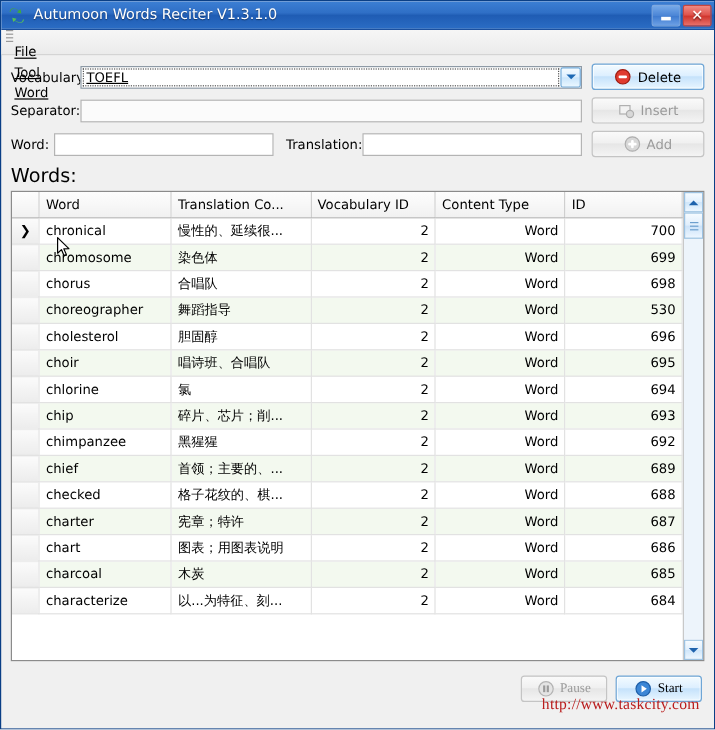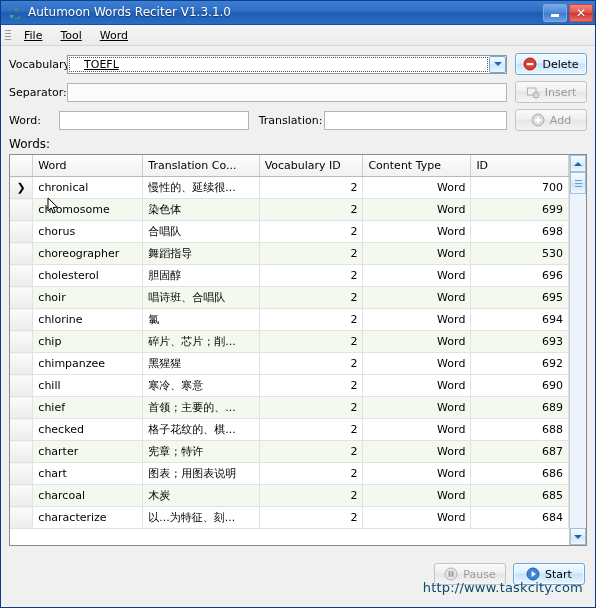--- a/index.html
+++ b/index.html
@@ -91,23 +91,24 @@
     line-height: 1;
     text-shadow: 0 1px 1px rgba(0,0,0,.35);
   }
 
   
   .menubar {
     height: 21px;
     background: linear-gradient(180deg, #f6f6f6 0%, #ebebeb 100%);
     border-bottom: 1px solid #d4d4d4;
     display: flex;
-    align-items: center;
+    align-items: flex-start;
     padding-left: 2px;
     box-sizing: border-box;
+    flex-direction: column;
   }
   .menu-grip {
     width: 9px;
     height: 16px;
     margin-right: 3px;
     display: flex;
     flex-direction: column;
     justify-content: center;
     align-items: center;
     gap: 2px;
@@ -157,21 +158,21 @@
     display: flex;
     align-items: center;
   }
   .combo .focus-ring {
     position: absolute;
     left: 1px; top: 1px; right: 18px; bottom: 1px;
     border: 1px dotted #555;
     pointer-events: none;
   }
   .combo-value {
-    padding-left: 16px;
+    padding-left: 4px;
     font-size: 11px;
     color: #000;
     position: relative;
     z-index: 2;
     text-decoration: underline;
   }
   .combo-arrow {
     position: absolute;
     right: 0; top: 0;
     width: 17px;
@@ -195,21 +196,21 @@
     height: 19px;
     background: #ffffff;
     border: 1px solid #b4b4b4;
     box-sizing: border-box;
   }
   .txt-word { width: 220px; }
   .txt-trans { flex: 1; }
   .txt-sep { flex: 1; background: #fbfbfb; }
 
   .side-btns {
-    width: 72px;
+    width: 94px;
     margin-left: 8px;
     flex: 0 0 auto;
     display: flex;
     flex-direction: column;
     align-items: stretch;
   }
   .btn {
     height: 22px;
     border-radius: 3px;
     display: flex;
@@ -228,21 +229,21 @@
     box-shadow: inset 0 0 0 1px rgba(255,255,255,.7);
   }
   .btn-disabled {
     background: linear-gradient(180deg, #fafafa 0%, #f0f0f0 45%, #e6e6e6 50%, #f4f4f4 100%);
     border: 1px solid #c4c4c4;
     color: #9a9a9a;
   }
   .ico { width: 14px; height: 14px; flex: 0 0 auto; position: relative; }
 
   .words-label {
-    font-size: 12px;
+    font-size: 16px;
     margin: 2px 0 3px 0;
   }
 
   
   .grid-wrap {
     margin: 0 8px;
     height: 392px;
     background: #ffffff;
     border: 1px solid #8b8b8b;
     box-sizing: border-box;
@@ -372,28 +373,29 @@
   .bottom-bar {
     position: absolute;
     left: 0; right: 0; bottom: 0;
     height: 52px;
     padding: 8px 10px 0 0;
     box-sizing: border-box;
     display: flex;
     justify-content: flex-end;
     align-items: flex-start;
     gap: 7px;
+    font-family: Liberation Serif, serif;
   }
   .btn-wide { width: 72px; }
   .watermark {
     position: absolute;
     right: 12px;
     bottom: 12px;
     font-size: 13px;
-    color: #0c4a6e;
+    color: #b91c1c;
     letter-spacing: .2px;
     white-space: nowrap;
     pointer-events: none;
   }
 
   
   .cursor-arrow {
     position: absolute;
     left: 46px;
     top: 196px;
@@ -589,28 +591,20 @@
               <td class="num">693</td>
             </tr>
             <tr>
               <td class="cell-sel"></td>
               <td>chimpanzee</td>
               <td class="cjk">黑猩猩</td>
               <td class="num">2</td>
               <td class="num">Word</td>
               <td class="num">692</td>
             </tr>
-            <tr>
-              <td class="cell-sel"></td>
-              <td>chill</td>
-              <td class="cjk">寒冷、寒意</td>
-              <td class="num">2</td>
-              <td class="num">Word</td>
-              <td class="num">690</td>
-            </tr>
             <tr class="alt">
               <td class="cell-sel"></td>
               <td>chief</td>
               <td class="cjk">首领；主要的、...</td>
               <td class="num">2</td>
               <td class="num">Word</td>
               <td class="num">689</td>
             </tr>
             <tr>
               <td class="cell-sel"></td>

